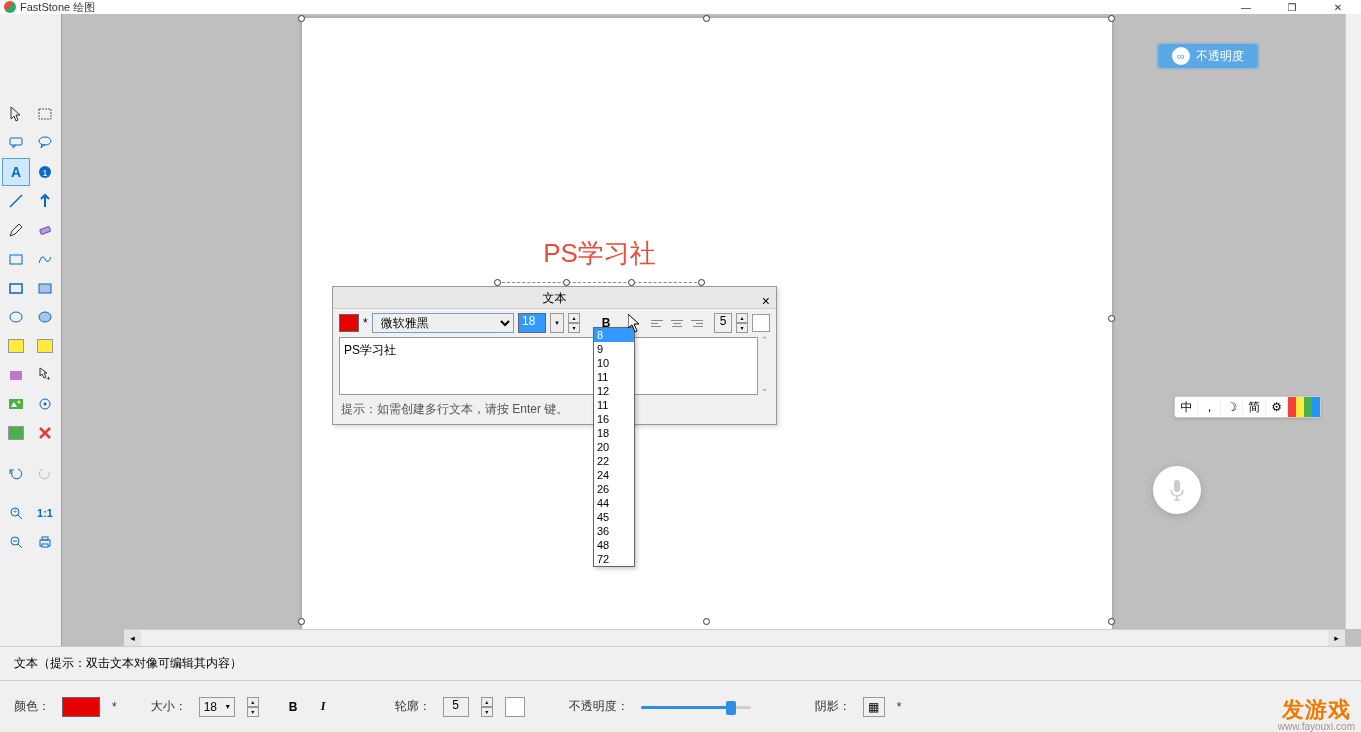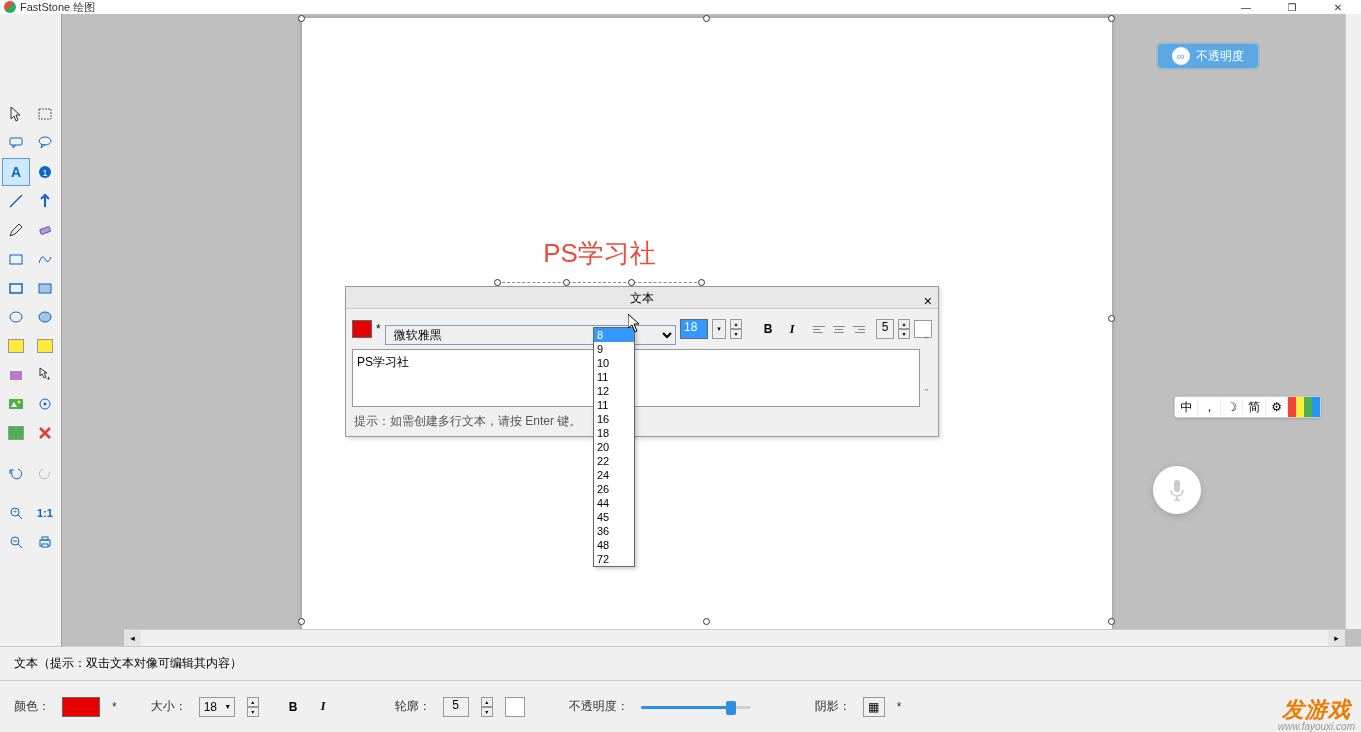--- a/index.html
+++ b/index.html
@@ -29,27 +29,27 @@
 .canvas-wrap { flex: 1; position: relative; overflow: hidden; }
 .canvas { position: absolute; top: 4px; left: 240px; width: 810px; height: 612px; background: #fff; box-shadow: 0 0 4px rgba(0,0,0,0.25); }
 .sel-handle { width: 7px; height: 7px; background: #fff; border: 1px solid #333; border-radius: 50%; position: absolute; }
 
 
 .sel-box { position: absolute; left: 435px; top: 224px; width: 205px; height: 45px; }
 .sel-label { color: #e74c3c; font-size: 26px; font-weight: 400; position: absolute; top: -2px; left: 50%; transform: translateX(-50%); white-space: nowrap; }
 .sel-dashed { position: absolute; left: 0; right: 0; bottom: 0; height: 1px; border-top: 1px dashed #888; }
 
 
-.text-dialog { position: absolute; left: 283px; top: 272px; width: 594px; background: #f0f0f0; border: 1px solid #999; box-shadow: 2px 2px 4px rgba(0,0,0,0.15); }
+.text-dialog { position: absolute; left: 270px; top: 272px; width: 445px; background: #f0f0f0; border: 1px solid #999; box-shadow: 2px 2px 4px rgba(0,0,0,0.15); }
 .text-dialog .hdr { height: 22px; background: #e8e8e8; font-size: 12px; text-align: center; line-height: 22px; position: relative; border-bottom: 1px solid #ccc; }
 .text-dialog .hdr .close { position: absolute; right: 6px; top: 3px; font-size: 14px; cursor: pointer; }
 .text-dialog .row { display: flex; align-items: center; padding: 4px 6px; gap: 4px; }
 .text-dialog .color-sw { width: 20px; height: 18px; background: #e60000; border: 1px solid #666; }
 .text-dialog .ast { font-size: 12px; }
-.text-dialog .font-sel { flex: 1; height: 20px; font-size: 12px; border: 1px solid #7a9ec9; padding: 0 4px; margin-top: 12px; }
+.text-dialog .font-sel { flex: 1; height: 20px; font-size: 12px; border: 1px solid #7a9ec9; padding: 0 4px; }
 .text-dialog .size-box { width: 28px; height: 20px; background: #3399ff; color: #fff; text-align: left; padding: 0 3px; font-size: 12px; border: 1px solid #666; }
 .text-dialog .dd-btn { width: 14px; height: 20px; border: 1px solid #999; font-size: 7px; display:flex; align-items:center; justify-content:center; background:#eee; }
 .text-dialog .spin { display:flex; flex-direction:column; }
 .text-dialog .spin div { width: 12px; height: 10px; border: 1px solid #999; font-size: 6px; text-align:center; line-height:8px; background:#eee; }
 .text-dialog .fmt-btn { width: 20px; height: 18px; font-size: 12px; font-weight: bold; display:flex; align-items:center; justify-content:center; border: 1px solid transparent; }
 .text-dialog .fmt-btn.i { font-style: italic; font-family: serif; }
 .text-dialog .align-group { display:flex; gap:2px; margin: 0 4px; }
 .text-dialog .align-btn { width: 18px; height: 18px; display:flex; flex-direction:column; justify-content:center; gap:2px; padding: 3px; }
 .text-dialog .align-btn span { height:1px; background:#888; }
 .text-dialog .sp-field { width: 18px; height: 20px; border: 1px solid #999; font-size: 12px; text-align:center; }
@@ -93,21 +93,21 @@
 .bottom-bar .fmt.i { font-style:italic; font-family:serif; }
 .bottom-bar .num-field { width:26px; height:20px; border:1px solid #999; text-align:center; font-size:12px; }
 .bottom-bar .sw { width:20px; height:20px; background:#fff; border:1px solid #999; }
 .bottom-bar .slider { position:relative; width:110px; height:20px; }
 .bottom-bar .slider .track { position:absolute; top:9px; left:0; right:0; height:3px; background:#d0d0d0; border-radius:2px; }
 .bottom-bar .slider .fill { position:absolute; top:9px; left:0; width:80%; height:3px; background:#2f8de4; border-radius:2px; }
 .bottom-bar .slider .thumb { position:absolute; top:4px; left:78%; width:10px; height:14px; background:#2f8de4; border-radius:2px; }
 .bottom-bar .shadow-box { width:22px; height:20px; border:1px solid #999; display:flex; align-items:center; justify-content:center; }
 
 
-.wm-right { position:absolute; bottom:0; right:6px; text-align:center;font-style:italic; }
+.wm-right { position:absolute; bottom:0; right:6px; text-align:center; }
 .wm-right .big { color:#ee7a00; font-weight:bold; font-size:22px; letter-spacing:1px; }
 .wm-right .sm { color:#999; font-size:10px; margin-top:-4px; }
 </style>
 </head>
 <body>
 
 <div class="titlebar">
   <div class="app-icon"></div>
   <div class="title">FastStone 绘图</div>
   <div class="win-controls">

